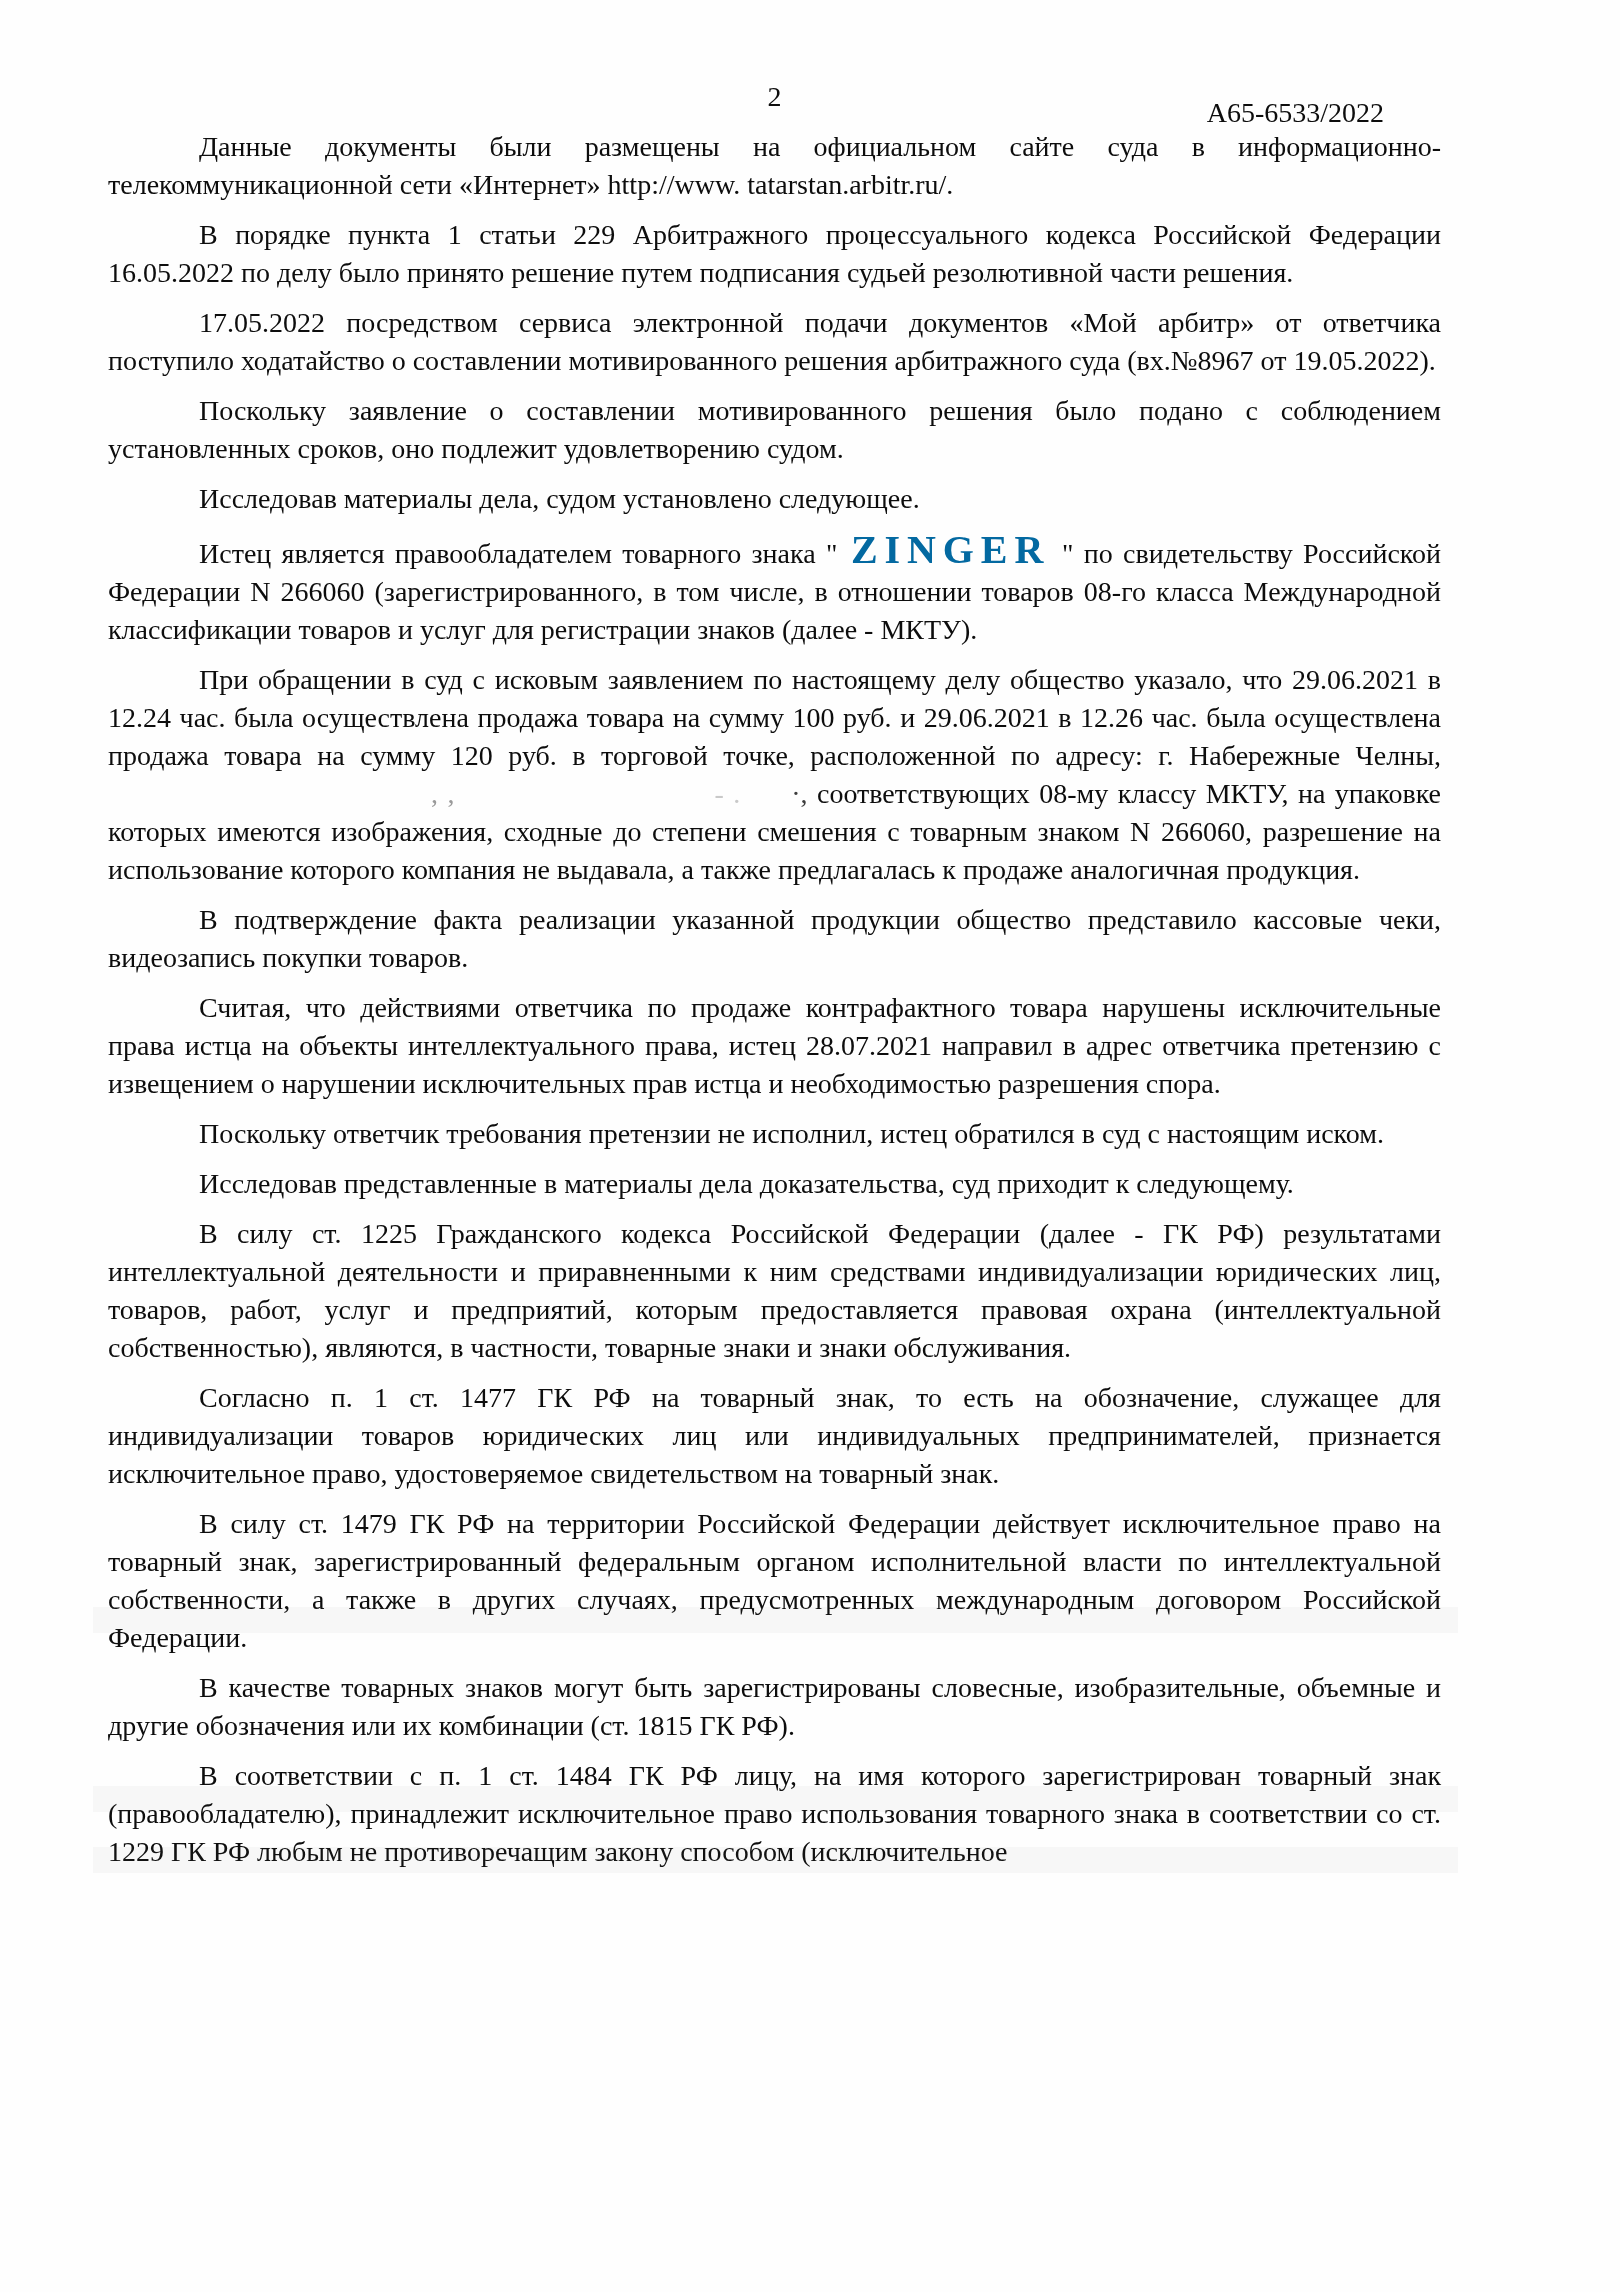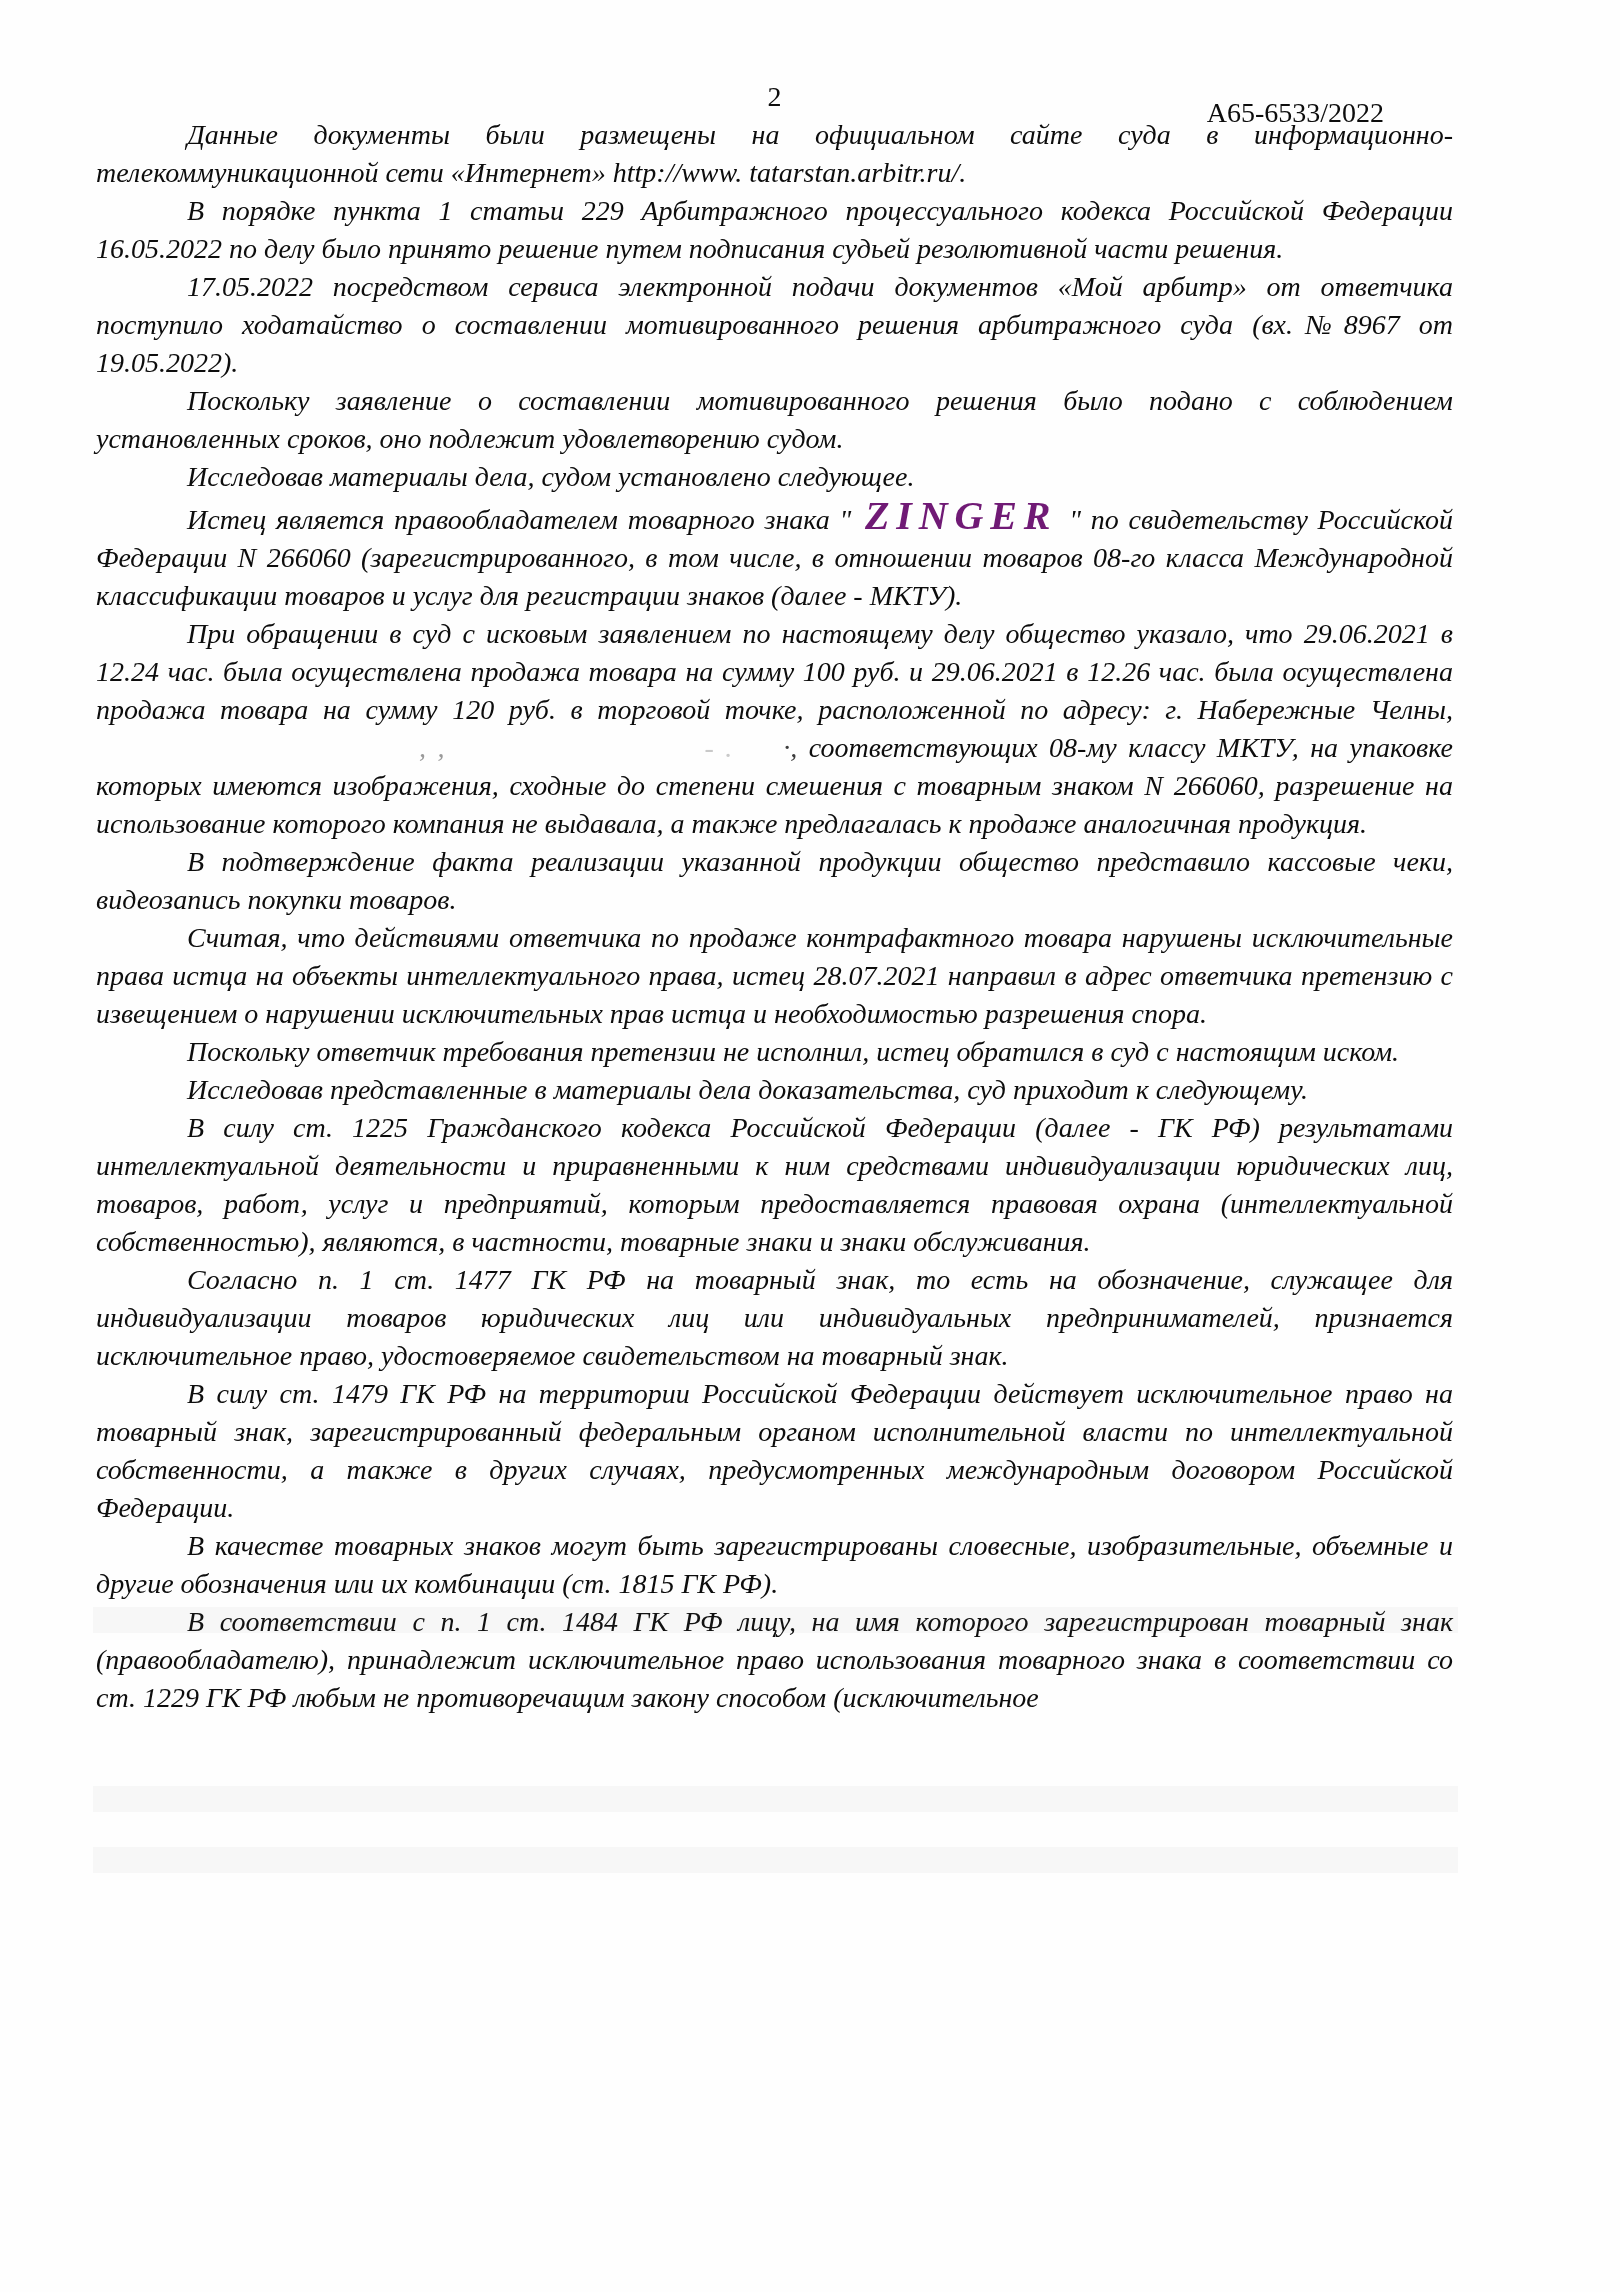--- a/index.html
+++ b/index.html
@@ -12,21 +12,21 @@
     padding: 78px 167px 0 96px;
     font-family: "Liberation Serif", "DejaVu Serif", serif;
     font-size: 28px;
     line-height: 38px;
     color: #0d0d0d;
     overflow: hidden;
   }
   .doc-header { position: relative; height: 38px; }
   .page-num  { position: absolute; left: 0; width: 100%; text-align: center; }
   .case-num  { position: absolute; right: 69px; top: 16px; }
-  p.doc-par { margin: 0; text-indent: 91px; text-align: justify; font-style: italic; }
+  p.doc-par { margin: 12px; text-indent: 91px; text-align: justify; }
   
   .tm {
     font-family: "Liberation Serif", "DejaVu Serif", serif;
     font-weight: 700;
     font-size: 40px;
     letter-spacing: 6.9px;
     line-height: 1;
     margin: 0 11.8px 0 13.7px;
     white-space: nowrap;
   }
@@ -61,21 +61,21 @@
   <div class="artifact art-1"></div>
   <div class="artifact art-2"></div>
   <div class="artifact art-3"></div>
 
   <p class="doc-par">Данные документы были размещены на официальном сайте суда в информационно-телекоммуникационной сети «Интернет» http://www. tatarstan.arbitr.ru/.</p>
   <p class="doc-par">В порядке пункта 1 статьи 229 Арбитражного процессуального кодекса Российской Федерации 16.05.2022 по делу было принято решение путем подписания судьей резолютивной части решения.</p>
   <p class="doc-par">17.05.2022 посредством сервиса электронной подачи документов «Мой арбитр» от ответчика поступило ходатайство о составлении мотивированного решения арбитражного суда (вх.№8967 от 19.05.2022).</p>
   <p class="doc-par">Поскольку заявление о составлении мотивированного решения было подано с соблюдением установленных сроков, оно подлежит удовлетворению судом.</p>
   <p class="doc-par">Исследовав материалы дела, судом установлено следующее.</p>
 
-  <p class="doc-par"><span>Истец является правообладателем товарного знака "</span><span class="tm" style="color: #701a75;">ZINGER</span><span>" по свидетельству Российской Федерации N 266060 (зарегистрированного, в том числе, в отношении товаров 08-го класса Международной классификации товаров и услуг для регистрации знаков (далее - МКТУ).</span></p>
+  <p class="doc-par"><span>Истец является правообладателем товарного знака "</span><span class="tm" style="color: #0369a1;">ZINGER</span><span>" по свидетельству Российской Федерации N 266060 (зарегистрированного, в том числе, в отношении товаров 08-го класса Международной классификации товаров и услуг для регистрации знаков (далее - МКТУ).</span></p>
 
   <p class="doc-par"><span>При обращении в суд с исковым заявлением по настоящему делу общество указало, что 29.06.2021 в 12.24 час. была осуществлена продажа товара на сумму 100 руб. и 29.06.2021 в 12.26 час. была осуществлена продажа товара на сумму 120 руб. в торговой точке, расположенной по адресу: г. Набережные Челны,</span>
     <span class="redact-gap gap-a"></span><span class="remnant-light">, ,</span><span class="redact-gap gap-b"></span><span class="remnant-xlight">- .</span><span class="redact-gap gap-c"></span><span class="remnant-dark">·,</span>
     <span>соответствующих 08-му классу МКТУ, на упаковке которых имеются изображения, сходные до степени смешения с товарным знаком N 266060, разрешение на использование которого компания не выдавала, а также предлагалась к продаже аналогичная продукция.</span></p>
 
   <p class="doc-par">В подтверждение факта реализации указанной продукции общество представило кассовые чеки, видеозапись покупки товаров.</p>
   <p class="doc-par">Считая, что действиями ответчика по продаже контрафактного товара нарушены исключительные права истца на объекты интеллектуального права, истец 28.07.2021 направил в адрес ответчика претензию с извещением о нарушении исключительных прав истца и необходимостью разрешения спора.</p>
   <p class="doc-par">Поскольку ответчик требования претензии не исполнил, истец обратился в суд с настоящим иском.</p>
   <p class="doc-par">Исследовав представленные в материалы дела доказательства, суд приходит к следующему.</p>
   <p class="doc-par">В силу ст. 1225 Гражданского кодекса Российской Федерации (далее - ГК РФ) результатами интеллектуальной деятельности и приравненными к ним средствами индивидуализации юридических лиц, товаров, работ, услуг и предприятий, которым предоставляется правовая охрана (интеллектуальной собственностью), являются, в частности, товарные знаки и знаки обслуживания.</p>

